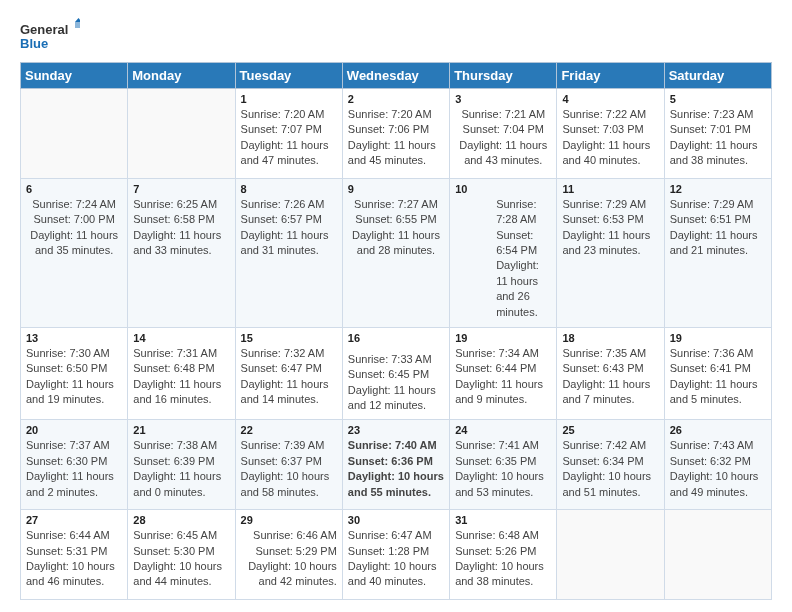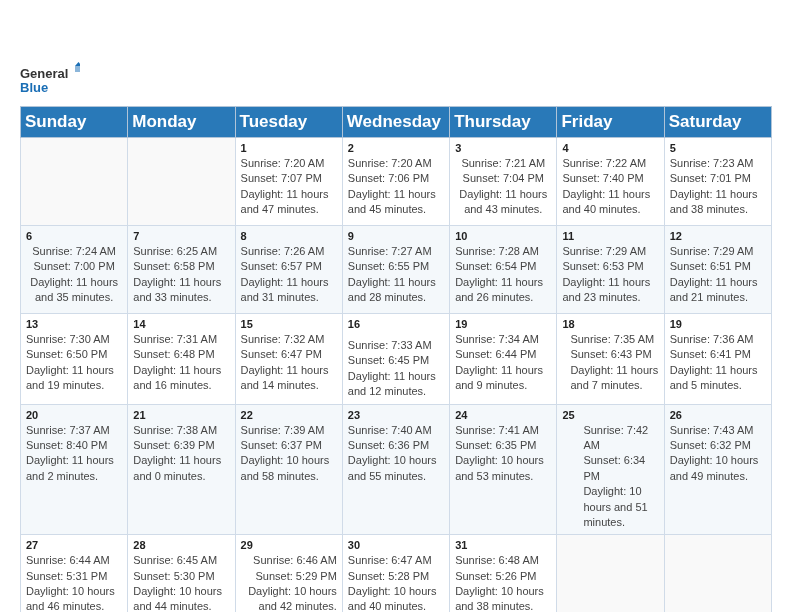--- a/index.html
+++ b/index.html
@@ -20,21 +20,20 @@
     .header {
       display: flex;
       justify-content: space-between;
       align-items: flex-start;
       margin-bottom: 8px;
     }
     .logo {
       display: flex;
       align-items: center;
       gap: 2px;
-      margin-top: 44px;
     }
     .title-block {
       text-align: right;
     }
     .month-title {
       font-size: 32px;
       font-weight: bold;
       color: #333;
       line-height: 1.1;
     }
@@ -44,21 +43,21 @@
     }
     .calendar-table {
       width: 100%;
       border-collapse: collapse;
       flex: 1;
       table-layout: fixed;
     }
     .calendar-table th {
       background-color: #2979b8;
       color: #fff;
-      font-size: 17px;
+      font-size: 13px;
       font-weight: bold;
       padding: 5px 4px;
       text-align: left;
       border: 1px solid #b0c4d8;
     }
     .calendar-table td {
       vertical-align: top;
       padding: 4px 5px;
       font-size: 9.5px;
       color: #333;
@@ -134,21 +133,21 @@
           </td>
           <td>
             <span class="day-num">3</span>
             <div class="day-info" style="white-space: pre-line; text-align: center;">Sunrise: 7:21 AM
 Sunset: 7:04 PM
 Daylight: 11 hours and 43 minutes.</div>
           </td>
           <td>
             <span class="day-num">4</span>
             <div class="day-info" style="white-space: pre-line;">Sunrise: 7:22 AM
-Sunset: 7:40 PM
+Sunset: 7:03 PM
 Daylight: 11 hours and 40 minutes.</div>
           </td>
           <td>
             <span class="day-num">5</span>
             <div class="day-info" style="white-space: pre-line;">Sunrise: 7:23 AM
 Sunset: 7:01 PM
 Daylight: 11 hours and 38 minutes.</div>
           </td>
         </tr>
         <tr>
@@ -165,27 +164,27 @@
 Daylight: 11 hours and 33 minutes.</div>
           </td>
           <td>
             <span class="day-num">8</span>
             <div class="day-info" style="white-space: pre-line;">Sunrise: 7:26 AM
 Sunset: 6:57 PM
 Daylight: 11 hours and 31 minutes.</div>
           </td>
           <td>
             <span class="day-num">9</span>
-            <div class="day-info" style="white-space: pre-line;">Sunrise: 7:27 AM
+            <div class="day-info" style="white-space: pre-line; text-align: center;">Sunrise: 7:27 AM
 Sunset: 6:55 PM
 Daylight: 11 hours and 28 minutes.</div>
           </td>
           <td>
             <span class="day-num">10</span>
-            <div class="day-info" style="white-space: pre-line;">Sunrise: 7:28 AM
+            <div class="day-info" style="white-space: pre-line; margin-left: 41px;">Sunrise: 7:28 AM
 Sunset: 6:54 PM
 Daylight: 11 hours and 26 minutes.</div>
           </td>
           <td>
             <span class="day-num">11</span>
             <div class="day-info" style="white-space: pre-line;">Sunrise: 7:29 AM
 Sunset: 6:53 PM
 Daylight: 11 hours and 23 minutes.</div>
           </td>
           <td>
@@ -221,65 +220,65 @@
 Daylight: 11 hours and 12 minutes.</div>
           </td>
           <td>
             <span class="day-num">19</span>
             <div class="day-info" style="white-space: pre-line;">Sunrise: 7:34 AM
 Sunset: 6:44 PM
 Daylight: 11 hours and 9 minutes.</div>
           </td>
           <td>
             <span class="day-num">18</span>
-            <div class="day-info" style="white-space: pre-line; margin-left: 8px;">Sunrise: 7:35 AM
+            <div class="day-info" style="white-space: pre-line;">Sunrise: 7:35 AM
 Sunset: 6:43 PM
 Daylight: 11 hours and 7 minutes.</div>
           </td>
           <td>
             <span class="day-num">19</span>
             <div class="day-info" style="white-space: pre-line;">Sunrise: 7:36 AM
 Sunset: 6:41 PM
 Daylight: 11 hours and 5 minutes.</div>
           </td>
         </tr>
         <tr>
           <td>
             <span class="day-num">20</span>
             <div class="day-info" style="white-space: pre-line;">Sunrise: 7:37 AM
-Sunset: 8:40 PM
+Sunset: 6:30 PM
 Daylight: 11 hours and 2 minutes.</div>
           </td>
           <td>
             <span class="day-num">21</span>
             <div class="day-info" style="white-space: pre-line;">Sunrise: 7:38 AM
 Sunset: 6:39 PM
 Daylight: 11 hours and 0 minutes.</div>
           </td>
           <td>
             <span class="day-num">22</span>
             <div class="day-info" style="white-space: pre-line;">Sunrise: 7:39 AM
 Sunset: 6:37 PM
 Daylight: 10 hours and 58 minutes.</div>
           </td>
           <td>
             <span class="day-num">23</span>
-            <div class="day-info" style="white-space: pre-line;">Sunrise: 7:40 AM
+            <div class="day-info" style="white-space: pre-line; font-weight: bold;">Sunrise: 7:40 AM
 Sunset: 6:36 PM
 Daylight: 10 hours and 55 minutes.</div>
           </td>
           <td>
             <span class="day-num">24</span>
             <div class="day-info" style="white-space: pre-line;">Sunrise: 7:41 AM
 Sunset: 6:35 PM
 Daylight: 10 hours and 53 minutes.</div>
           </td>
           <td>
             <span class="day-num">25</span>
-            <div class="day-info" style="white-space: pre-line; margin-left: 21px;">Sunrise: 7:42 AM
+            <div class="day-info" style="white-space: pre-line;">Sunrise: 7:42 AM
 Sunset: 6:34 PM
 Daylight: 10 hours and 51 minutes.</div>
           </td>
           <td>
             <span class="day-num">26</span>
             <div class="day-info" style="white-space: pre-line;">Sunrise: 7:43 AM
 Sunset: 6:32 PM
 Daylight: 10 hours and 49 minutes.</div>
           </td>
         </tr>
@@ -298,21 +297,21 @@
           </td>
           <td>
             <span class="day-num">29</span>
             <div class="day-info" style="white-space: pre-line; text-align: right;">Sunrise: 6:46 AM
 Sunset: 5:29 PM
 Daylight: 10 hours and 42 minutes.</div>
           </td>
           <td>
             <span class="day-num">30</span>
             <div class="day-info" style="white-space: pre-line;">Sunrise: 6:47 AM
-Sunset: 5:28 PM
+Sunset: 1:28 PM
 Daylight: 10 hours and 40 minutes.</div>
           </td>
           <td>
             <span class="day-num">31</span>
             <div class="day-info" style="white-space: pre-line;">Sunrise: 6:48 AM
 Sunset: 5:26 PM
 Daylight: 10 hours and 38 minutes.</div>
           </td>
           <td class="empty-cell"></td>
           <td class="empty-cell"></td>

